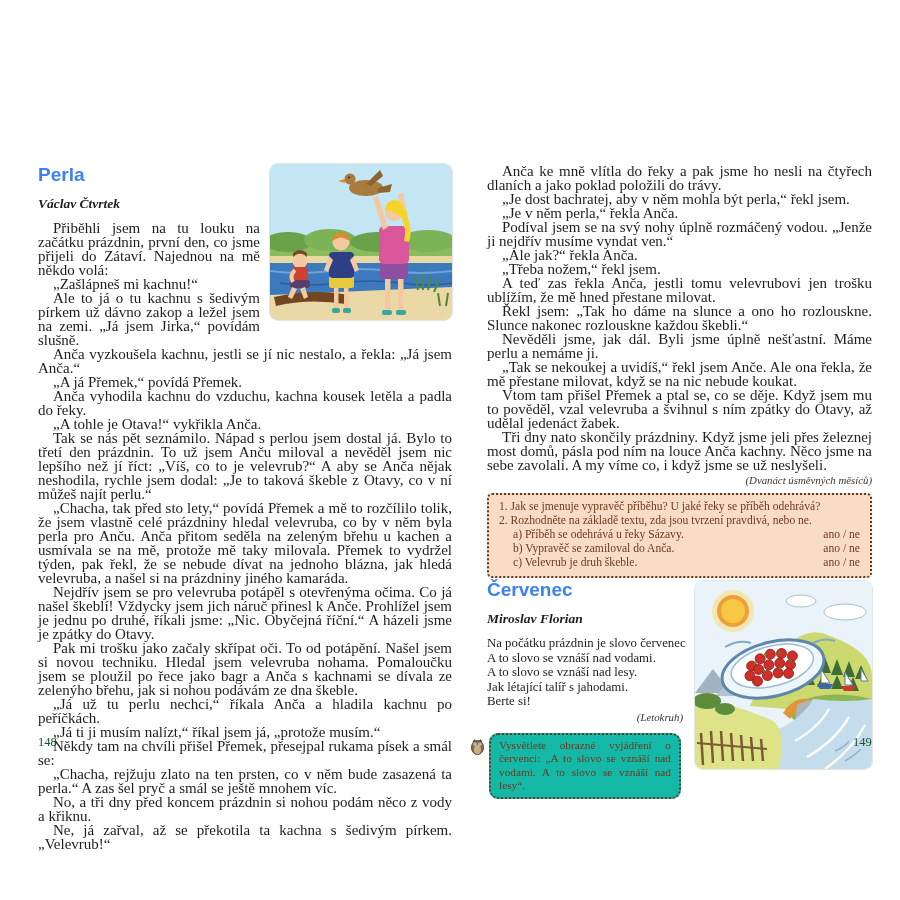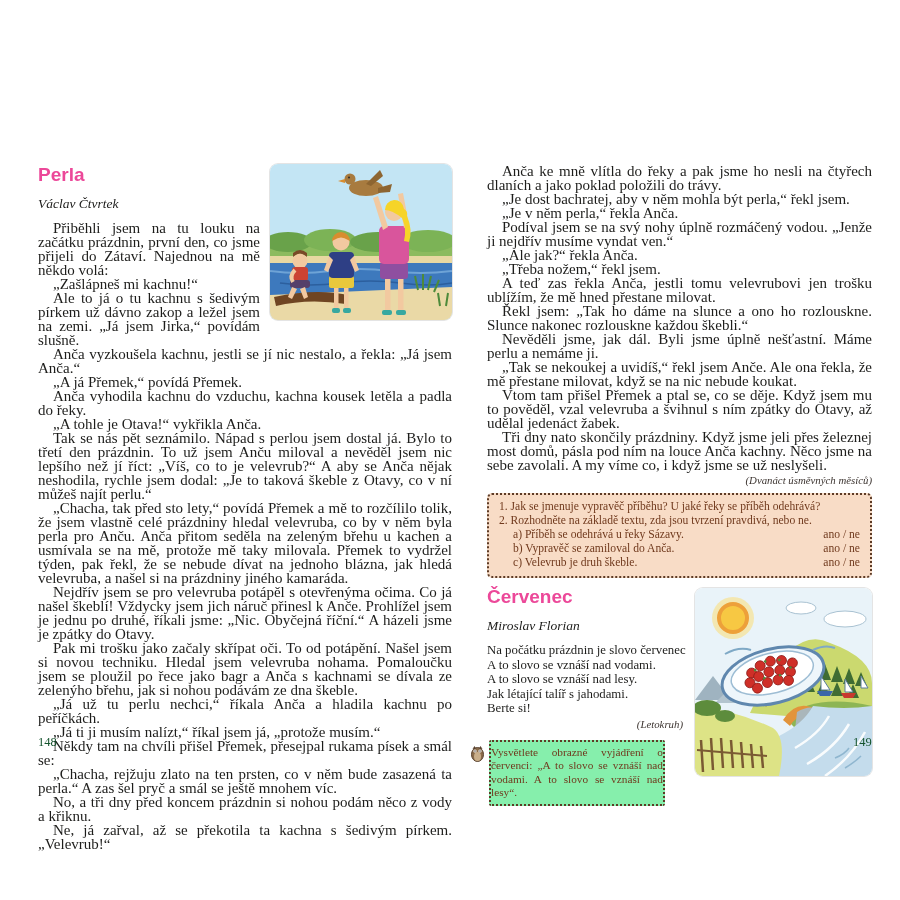--- a/index.html
+++ b/index.html
@@ -5,25 +5,25 @@
   html,body{margin:0;padding:0;}
   body{
     width:900px;height:900px;background:#ffffff;position:relative;
     font-family:"Liberation Serif", serif;color:#1d1d1b;
   }
   .page{position:absolute;top:164px;}
   .page-left{left:38px;width:414px;}
   .page-right{left:487px;width:385px;}
   .story-title{
     font-family:"Liberation Sans", sans-serif;
-    font-size:19px;font-weight:bold;color:#ec4899;
+    font-size:19px;font-weight:bold;color:#3b82f6;
     margin:0 0 10px 0;line-height:22px;
   }
   .author{
-    font-size:13.5px;font-weight:normal;font-style:italic;
+    font-size:13.5px;font-weight:bold;font-style:italic;
     margin:0 0 9px 0;line-height:16px;
   }
   .para{
     margin:0;font-size:15px;line-height:14px;
     text-align:justify;text-indent:15px;
   }
   .poem-line{margin:0;font-size:12.8px;line-height:14.6px;}
   .source{
     font-size:10.8px;font-style:italic;color:#3c3430;
     text-align:right;margin:2px 0 0 0;
@@ -36,24 +36,24 @@
   .illus-right{width:177px;height:188px;margin:2px 0 6px 8px;}
   .qbox{
     background:#f8dcc6;border:2px dotted #5d3b26;border-radius:5px;
     padding:5px 10px 6px 10px;margin-top:7px;
     color:#70391d;font-size:11.6px;line-height:14px;
   }
   .qline{margin:0;}
   .opt-row{display:flex;padding-left:14px;margin:0;justify-content:space-between;}
   .opt-label{flex:none;width:184px;}
   .opt-answer{flex:none;}
-  .cervenec-block{margin-top:8px;}
+  .cervenec-block{margin-top:1px;}
   .taskbox{
-    position:relative;background:#86efac;border:2px dotted #5d3b26;border-radius:2px;
-    padding:4px 0;margin:10px 0 0 2px;width:172px;
+    position:relative;background:#14b8a6;border:2px dotted #5d3b26;border-radius:9px;
+    padding:4px 8px;margin:10px 0 0 2px;width:172px;
     color:#70391d;font-size:11.3px;line-height:13.4px;text-align:justify;
   }
   .mascot{position:absolute;left:-21px;top:3px;width:15px;height:17px;}
   .page-number{
     position:absolute;top:735px;font-size:12.5px;color:#14532d;
   }
   .pn-left{left:38px;}
   .pn-right{left:853px;}
   .clear{clear:both;}
 </style>

